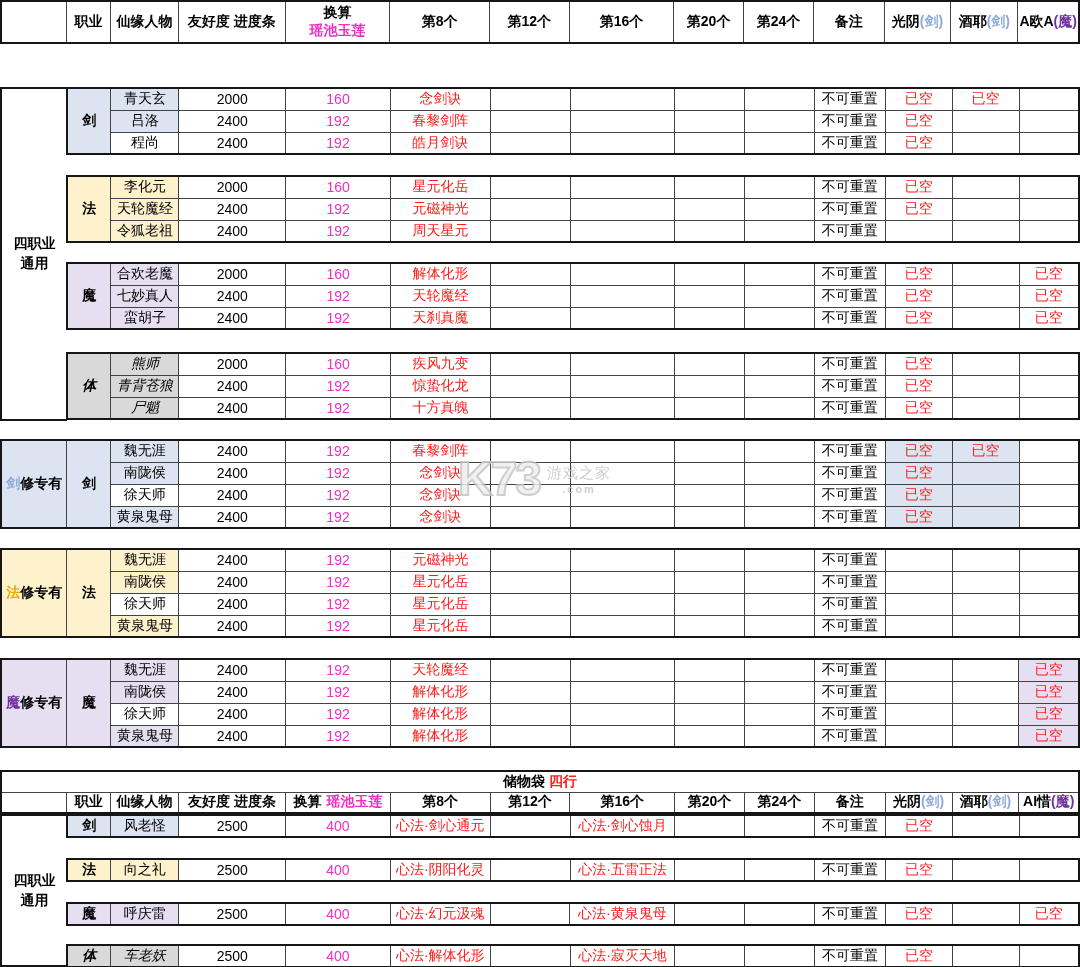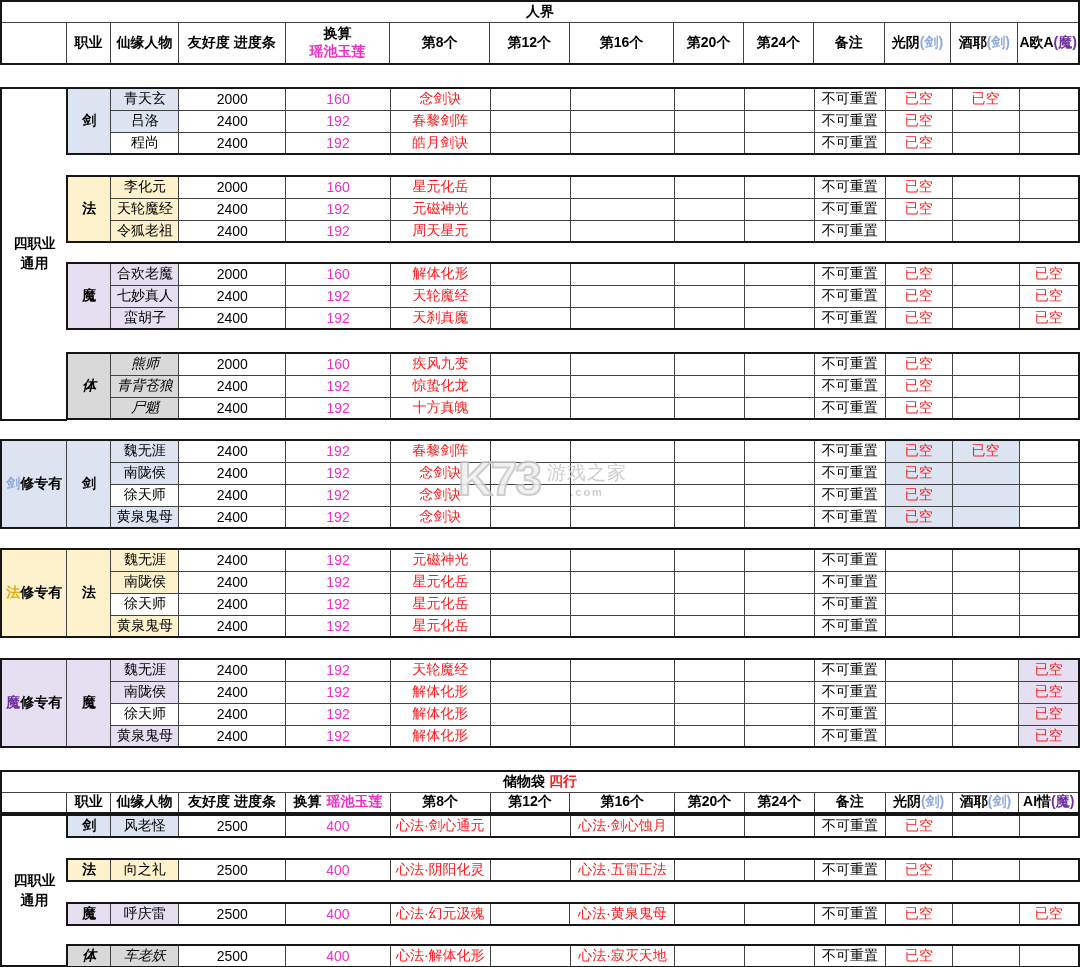--- a/index.html
+++ b/index.html
@@ -33,21 +33,21 @@
   }
   .watermark {
     position:absolute; left:458px; top:450px; height:58px; z-index:9;
     display:flex; align-items:center; gap:7px; opacity:.85; pointer-events:none;justify-content:center;
   }
   .wm-logo {
     font-size:48px; font-weight:bold; line-height:1; letter-spacing:-2px;
     color:#efefef; -webkit-text-stroke:2px #c6c6c6;
   }
   .wm-right { display:flex; flex-direction:column; align-items:center; color:#c6c6c6; }
-  .wm-site { font-size:19px; letter-spacing:1px; }
+  .wm-site { font-size:15px; letter-spacing:1px; }
   .wm-domain { font-size:11px; font-weight:bold; letter-spacing:2px; }
 </style>
 </head>
 <body>
 
 <div id="screen">
 
   <table class="tbl" id="t1-head" style="left:0; top:0;">
       <colgroup>
         <col style="width: 66px;">
@@ -59,23 +59,20 @@
         <col style="width: 80px;">
         <col style="width: 105px;">
         <col style="width: 70px;">
         <col style="width: 70px;">
         <col style="width: 71px;">
         <col style="width: 67px;">
         <col style="width: 67px;">
         <col style="width: 60px;">
       </colgroup>
     <tbody>
-      <tr class="h22">
-        <td colspan="14" class="b">人界</td>
-      </tr>
       <tr class="h42" id="t1-header-row">
           <td class="b"></td>
           <td class="b">职业</td>
           <td class="b">仙缘人物</td>
           <td class="b">友好度 进度条</td>
           <td class="b">
             <div>换算</div>
             <div class="pink b">瑶池玉莲</div>
           </td>
           <td class="b">第8个</td>

